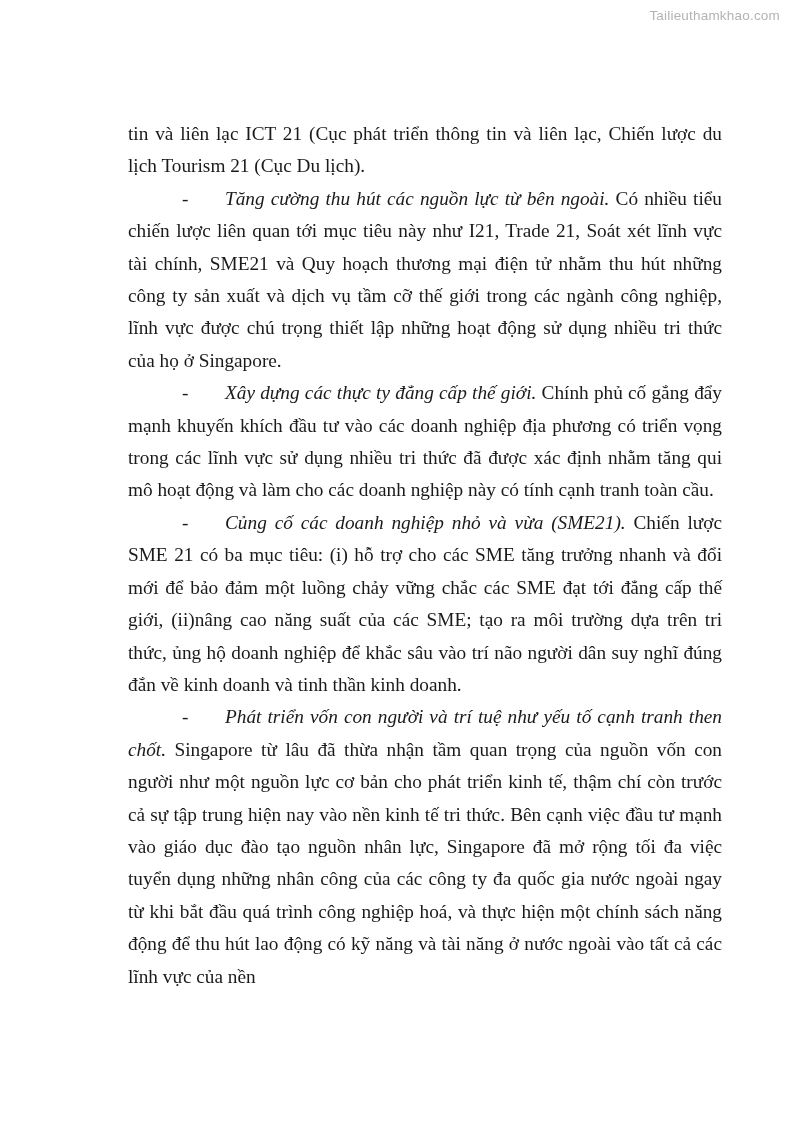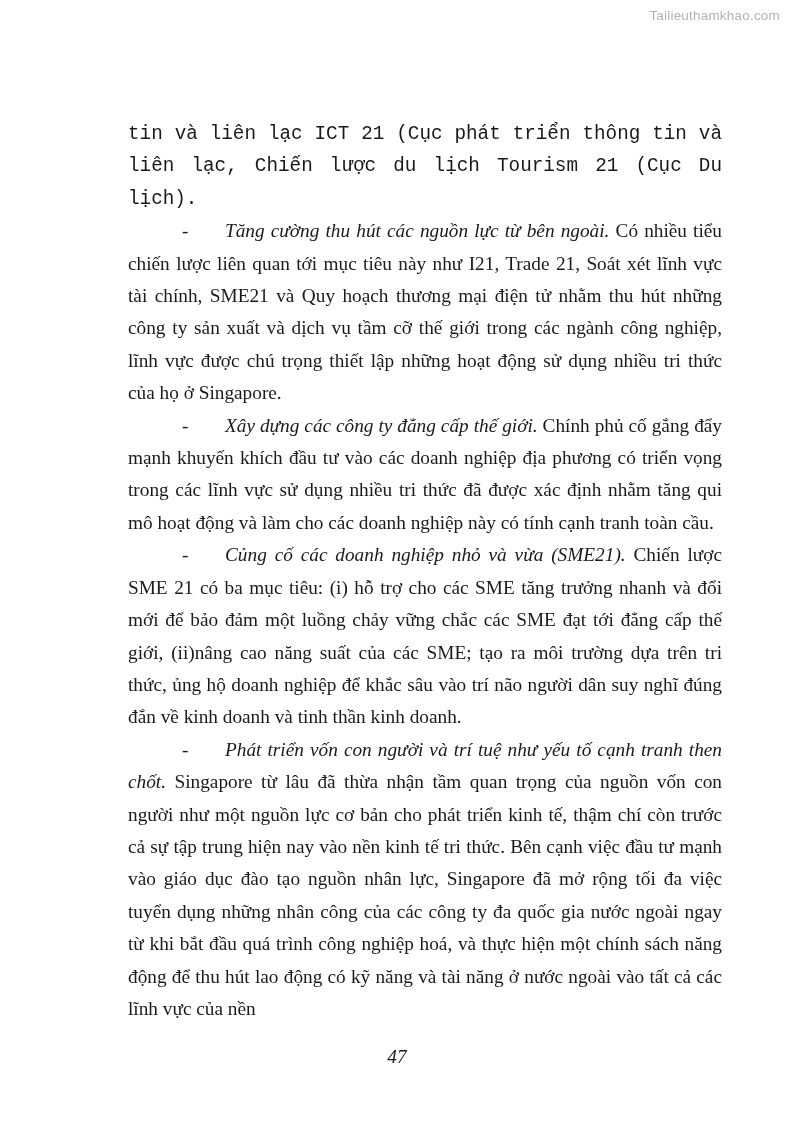--- a/index.html
+++ b/index.html
@@ -41,21 +41,20 @@
     text-justify: inter-word;
     -webkit-hyphens: none;
     hyphens: none;
   }
   p.para + p.para {
     margin-top: 0px;
   }
   
   p.flush {
     text-indent: 0;
-    font-family: Liberation Mono, monospace;
   }
   
   p.bullet {
     text-indent: 0;
   }
   .dash {
     display: inline-block;
     width: 97px;
     text-indent: 54px;
   }
@@ -80,23 +79,22 @@
 <div class="page">
 
   <div class="watermark">Tailieuthamkhao.com</div>
 
   <div class="content">
 
     <p class="para flush"><span>tin và liên lạc ICT 21 (Cục phát triển thông tin và liên lạc, Chiến lược du lịch Tourism 21 (Cục Du lịch).</span></p>
 
     <p class="para bullet"><span class="dash">-</span><span class="lead">Tăng cường thu hút các nguồn lực từ bên ngoài.</span><span> Có nhiều tiểu chiến lược liên quan tới mục tiêu này như I21, Trade 21, Soát xét lĩnh vực tài chính, SME21 và Quy hoạch thương mại điện tử nhằm thu hút những công ty sản xuất và dịch vụ tầm cỡ thế giới trong các ngành công nghiệp, lĩnh vực được chú trọng thiết lập những hoạt động sử dụng nhiều tri thức của họ ở Singapore.</span></p>
 
-    <p class="para bullet"><span class="dash">-</span><span class="lead">Xây dựng các công ty đẳng cấp thế giới.</span><span> Chính phủ cố gắng đẩy mạnh khuyến khích đầu tư vào các doanh nghiệp địa phương có triển vọng trong các lĩnh vực sử dụng nhiều tri thức đã được xác định nhằm tăng qui mô hoạt động và làm cho các doanh nghiệp này có tính cạnh tranh toàn cầu.</span></p>
+    <p class="para bullet"><span class="dash">-</span><span class="lead">Xây dựng các thực ty đẳng cấp thế giới.</span><span> Chính phủ cố gắng đẩy mạnh khuyến khích đầu tư vào các doanh nghiệp địa phương có triển vọng trong các lĩnh vực sử dụng nhiều tri thức đã được xác định nhằm tăng qui mô hoạt động và làm cho các doanh nghiệp này có tính cạnh tranh toàn cầu.</span></p>
 
     <p class="para bullet"><span class="dash">-</span><span class="lead">Củng cố các doanh nghiệp nhỏ và vừa (SME21).</span><span> Chiến lược SME 21 có ba mục tiêu: (i) hỗ trợ cho các SME tăng trưởng nhanh và đổi mới để bảo đảm một luồng chảy vững chắc các SME đạt tới đẳng cấp thế giới, (ii)nâng cao năng suất của các SME; tạo ra môi trường dựa trên tri thức, ủng hộ doanh nghiệp để khắc sâu vào trí não người dân suy nghĩ đúng đắn về kinh doanh và tinh thần kinh doanh.</span></p>
 
     <p class="para bullet"><span class="dash">-</span><span class="lead">Phát triển vốn con người và trí tuệ như yếu tố cạnh tranh then chốt.</span><span> Singapore từ lâu đã thừa nhận tầm quan trọng của nguồn vốn con người như một nguồn lực cơ bản cho phát triển kinh tế, thậm chí còn trước cả sự tập trung hiện nay vào nền kinh tế tri thức. Bên cạnh việc đầu tư mạnh vào giáo dục đào tạo nguồn nhân lực, Singapore đã mở rộng tối đa việc tuyển dụng những nhân công của các công ty đa quốc gia nước ngoài ngay từ khi bắt đầu quá trình công nghiệp hoá, và thực hiện một chính sách năng động để thu hút lao động có kỹ năng và tài năng ở nước ngoài vào tất cả các lĩnh vực của nền</span></p>
 
   </div>
 
-  <div class="pagenum">47</div>
 
 </div>
 
 </body></html>

